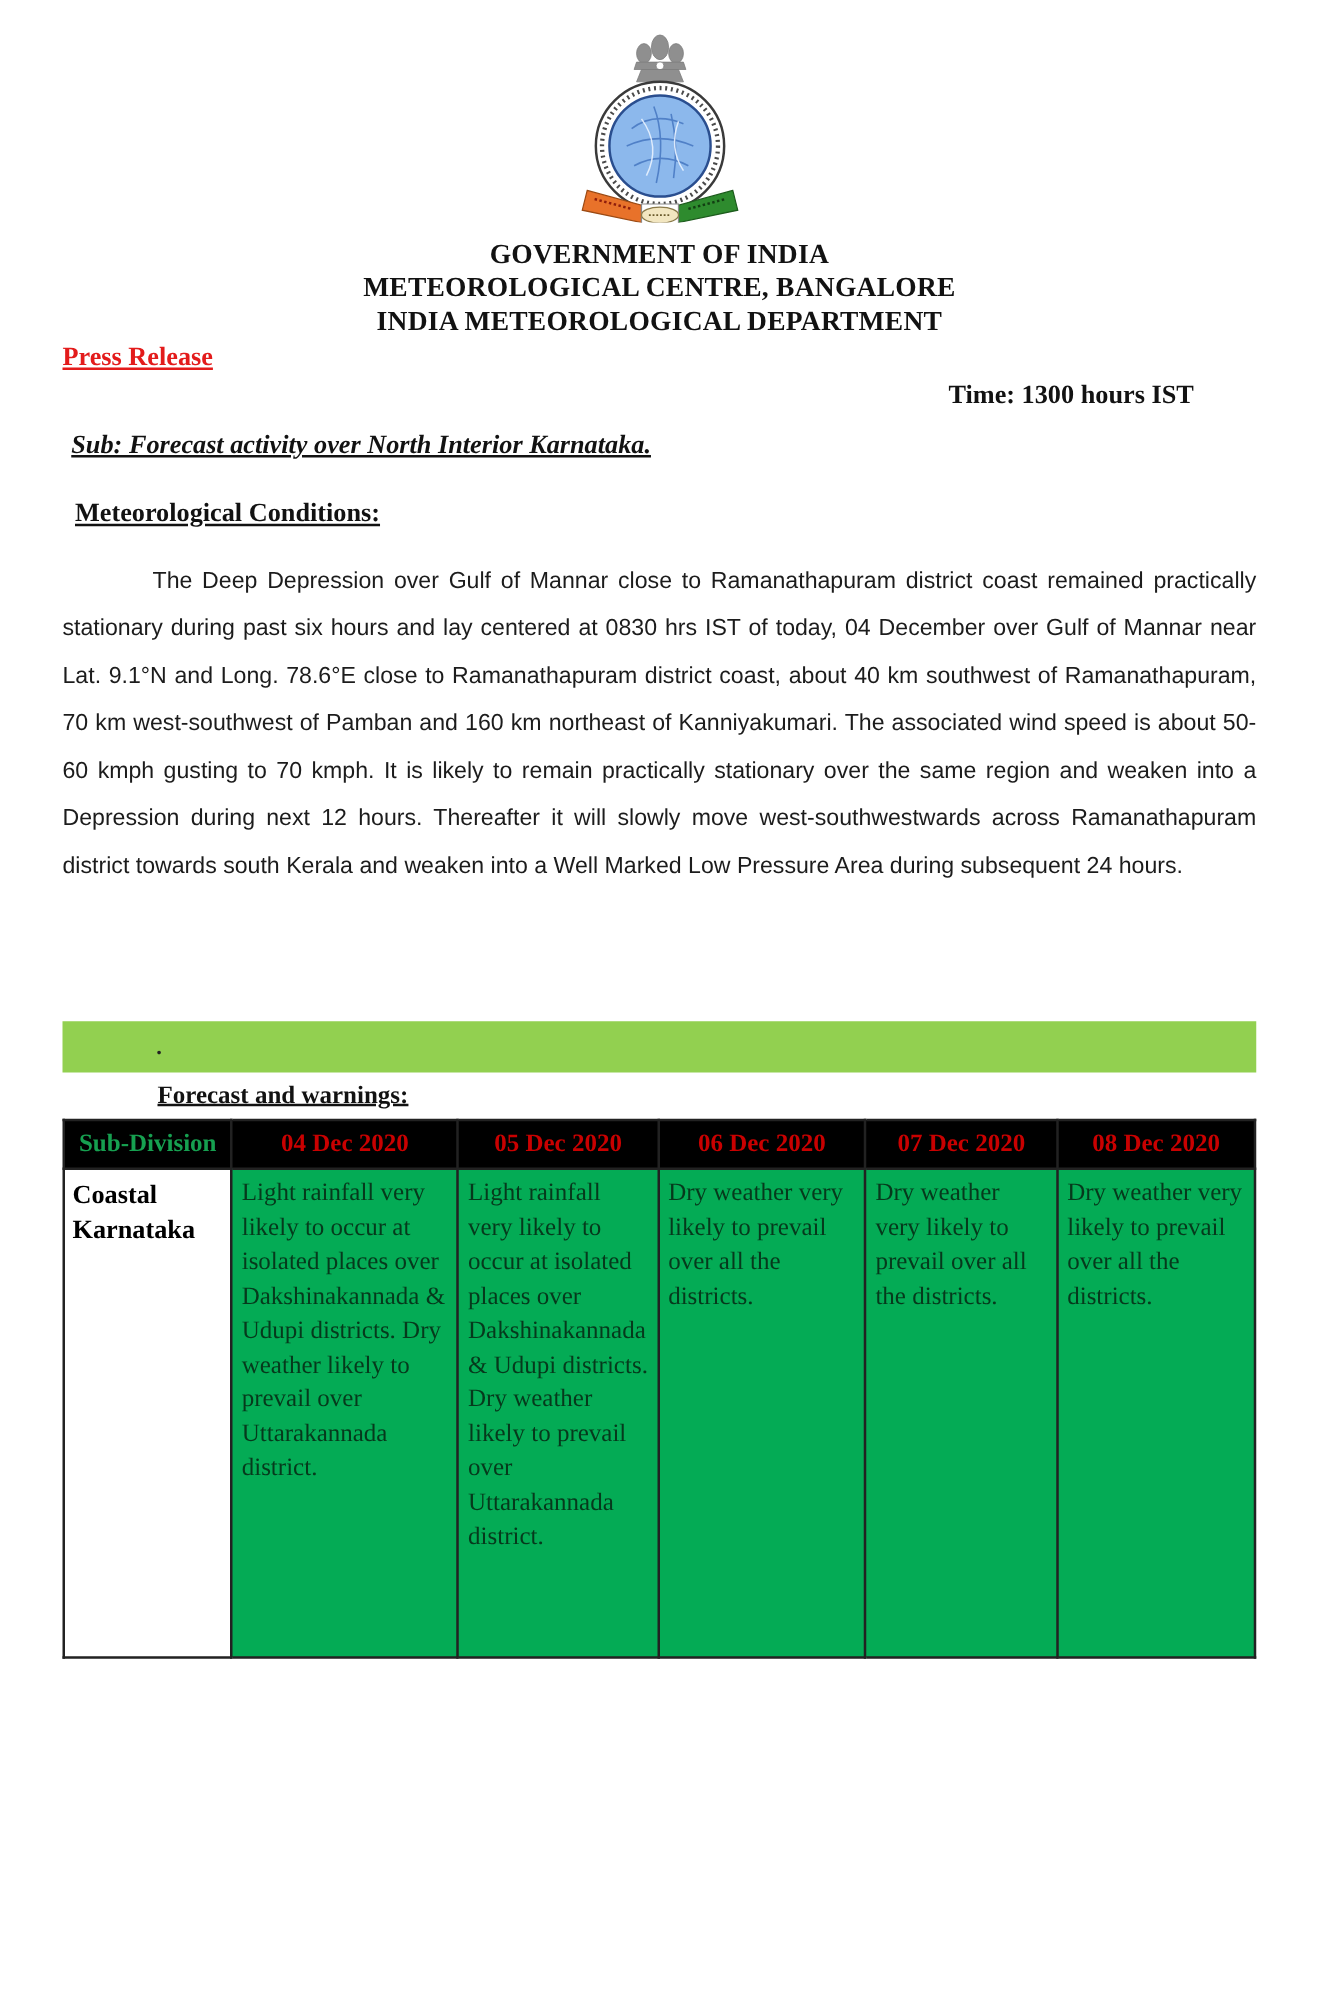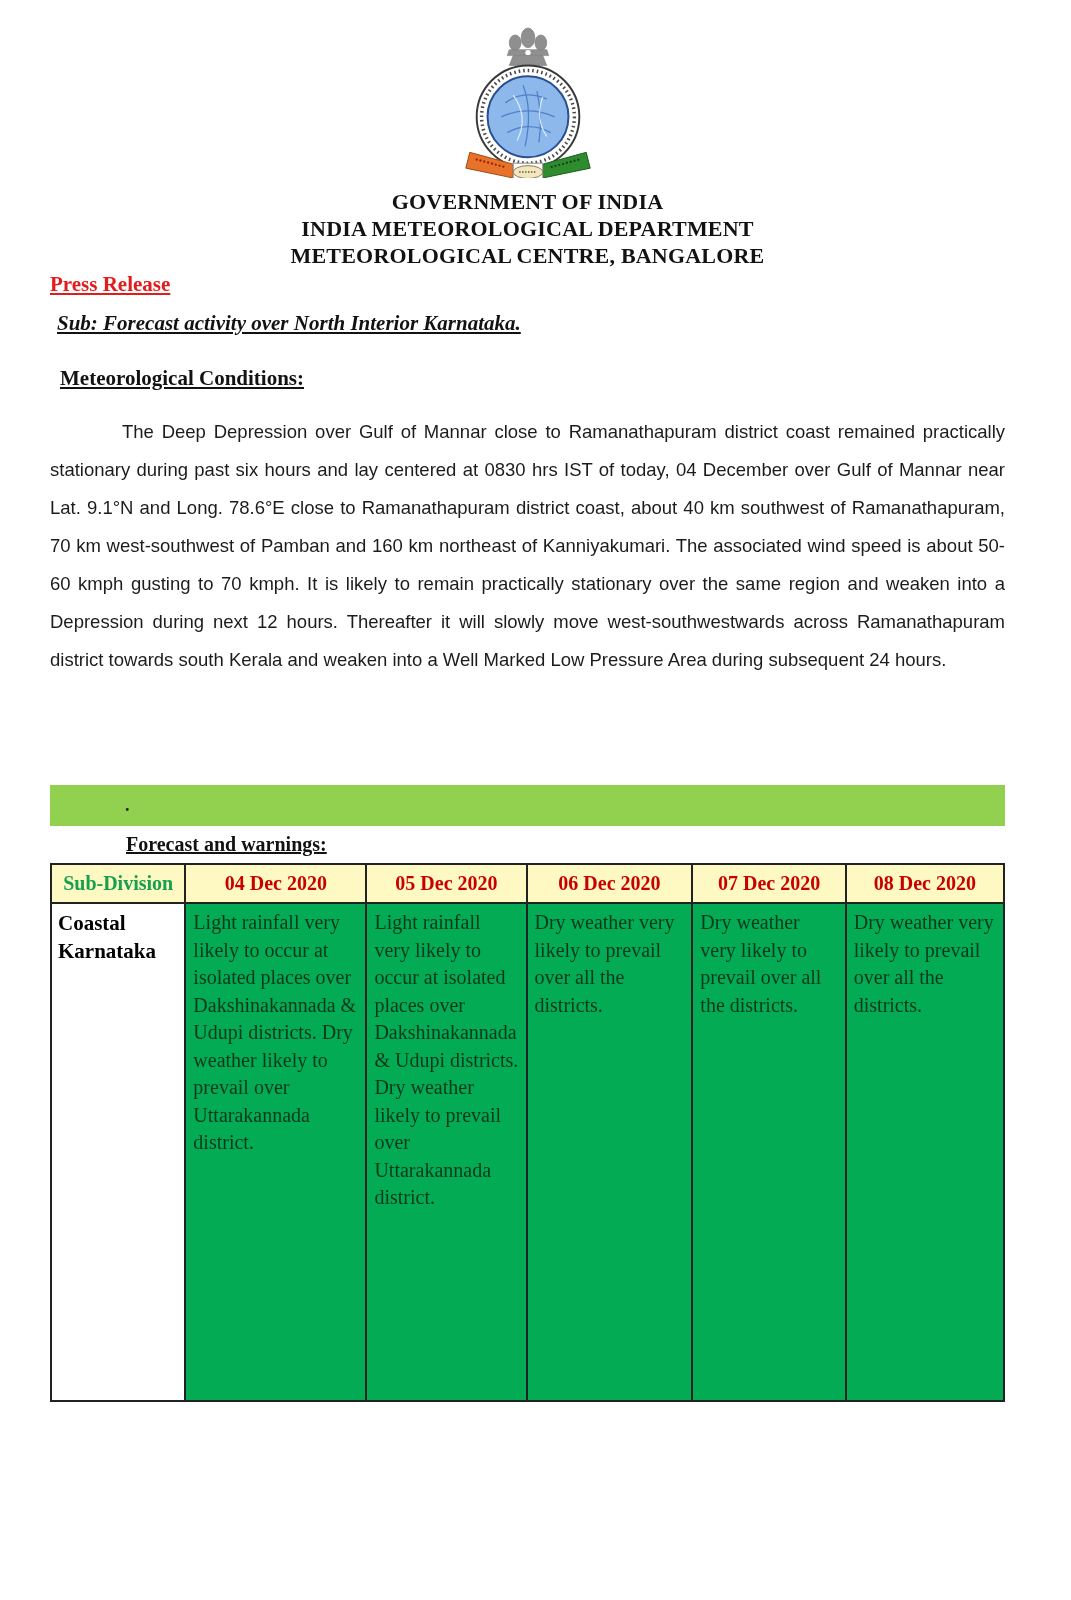--- a/index.html
+++ b/index.html
@@ -107,37 +107,37 @@
     width: 100%;
     border-collapse: collapse;
     table-layout: fixed;
   }
   table.forecast th, table.forecast td {
     border: 2px solid #222222;
     vertical-align: top;
     box-sizing: border-box;
   }
   table.forecast thead th {
-    background: #fef9c3;
+    background: #000000;
     font-size: 20px;
     line-height: 27px;
     font-weight: bold;
     text-align: center;
     padding: 5px 3px;
   }
   th.col-sub { color: #16a050; }
   th.col-date { color: #c90000; }
   td.division-cell {
     background: #ffffff;
     color: #000000;
     font-weight: bold;
     font-size: 21px;
     line-height: 28px;
     padding: 5px 6px;
-    height: 498px;
+    height: 391px;
   }
   td.forecast-cell {
     background: #04ab55;
     color: #06391c;
     font-size: 20px;
     line-height: 27.5px;
     padding: 5px 7px;
     overflow-wrap: break-word;
     word-break: break-word;
   }
@@ -183,25 +183,26 @@
         <path d="M70 139 L100 139 L100 155 L70 155 Z" fill="#ffffff" stroke="#8a8a8a" stroke-width="1"></path>
         <ellipse cx="85" cy="148" rx="15" ry="6.5" fill="#f2e6c0" stroke="#8a7a4a" stroke-width="1"></ellipse>
         <path d="M76 148 L94 148" stroke="#6a5a2a" stroke-width="1.5" stroke-dasharray="1.5 1.5"></path>
         <path d="M32 135 L62 143" stroke="#8f1d0c" stroke-width="2" stroke-dasharray="2 2"></path>
         <path d="M108 143 L138 135" stroke="#123f12" stroke-width="2" stroke-dasharray="2 2"></path>
       </g>
     </svg>
   </div>
 
   <div class="h-line">GOVERNMENT OF INDIA</div>
+  <div class="h-line">METEOROLOGICAL CENTRE, BANGALORE</div>
   <div class="h-line">INDIA METEOROLOGICAL DEPARTMENT</div>
-  <div class="h-line">METEOROLOGICAL CENTRE, BANGALORE</div>
   <div class="press"><span>Press Release</span></div>
 
   <div class="dateline">
+    <div>Time: 1300 hours IST</div>
   </div>
 
   <div class="subject"><span>Sub: Forecast activity over North Interior Karnataka.</span></div>
 
 
   <div class="met-heading"><span>Meteorological Conditions:</span></div>
   <div class="met-para">The  Deep Depression  over Gulf of Mannar close to Ramanathapuram district coast remained practically stationary during past six hours and  lay centered at 0830 hrs IST of today, 04 December over Gulf of Mannar near Lat. 9.1°N and Long. 78.6°E close to Ramanathapuram district coast, about 40 km southwest of Ramanathapuram, 70 km west-southwest of Pamban and 160 km northeast of Kanniyakumari. The associated wind speed is about 50-60 kmph gusting to 70 kmph. It is likely to remain practically stationary over the same region and weaken into a  Depression  during next 12 hours. Thereafter it will slowly move west-southwestwards across Ramanathapuram district towards south Kerala and weaken into a Well Marked Low Pressure Area during subsequent 24 hours.</div>
 
   <div class="green-bar">
       <span>.</span>

